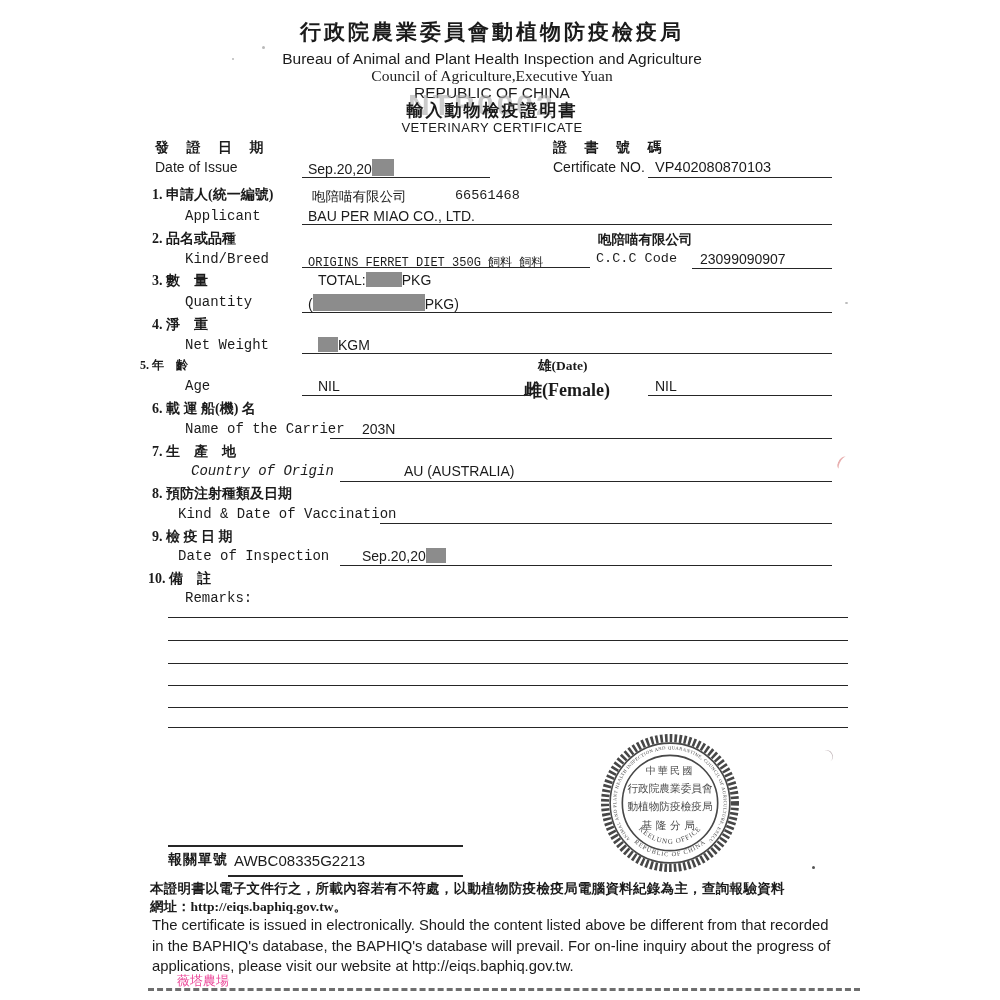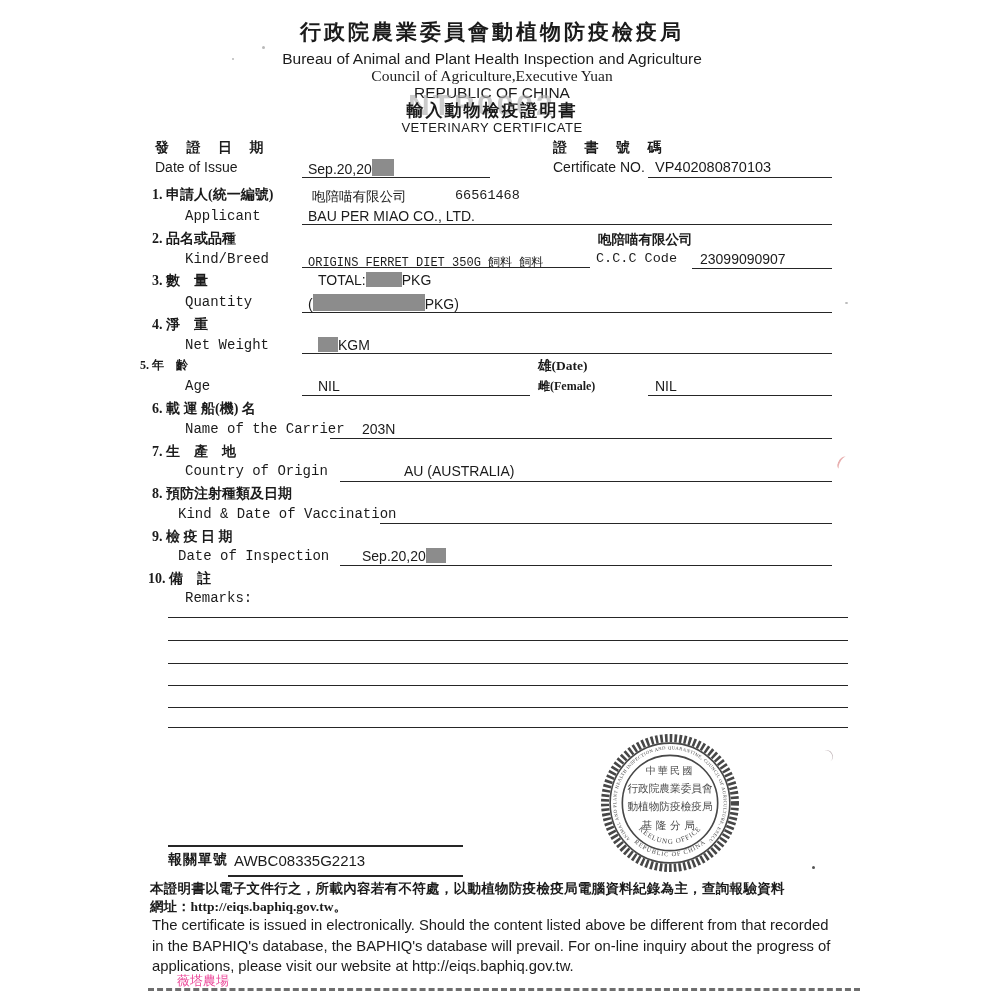--- a/index.html
+++ b/index.html
@@ -68,32 +68,32 @@
 
   <div class="abs zhb" style="top:316px;left:152px;font-size:14px;"><span>4.</span> <span>淨　重</span></div>
   <div class="abs mono" style="top:337px;left:185px;font-size:14px;">Net Weight</div>
   <div class="abs sans" style="top:337px;left:318px;font-size:14px;"><span class="redact" style="width:20px;height:15px;"></span><span>KGM</span></div>
   <div class="rule" style="top:353px;left:302px;width:530px;"></div>
 
   <div class="abs zhb" style="top:357px;left:140px;font-size:12px;"><span>5.</span> <span>年　齡</span></div>
   <div class="abs zhb" style="top:357px;left:538px;font-size:13.5px;">雄(Date)</div>
   <div class="abs mono" style="top:378px;left:185px;font-size:14px;">Age</div>
   <div class="abs sans" style="top:378px;left:318px;font-size:14px;">NIL</div>
-  <div class="abs zhb" style="top:378px;left:538px;font-size:12px;">雌(Female)</div>
+  <div class="abs zhb" style="top:378px;left:524px;font-size:18px;">雌(Female)</div>
   <div class="abs sans" style="top:378px;left:655px;font-size:14px;">NIL</div>
   <div class="rule" style="top:395px;left:302px;width:228px;"></div>
   <div class="rule" style="top:395px;left:648px;width:184px;"></div>
 
   <div class="abs zhb" style="top:400px;left:152px;font-size:14px;"><span>6.</span> <span>載 運 船(機) 名</span></div>
   <div class="abs mono" style="top:421px;left:185px;font-size:14px;">Name of the Carrier</div>
   <div class="abs sans" style="top:421px;left:362px;font-size:14px;">203N</div>
   <div class="rule" style="top:438px;left:330px;width:502px;"></div>
 
   <div class="abs zhb" style="top:443px;left:152px;font-size:14px;"><span>7.</span> <span>生　產　地</span></div>
-  <div class="abs mono" style="top:463px;left:185px;font-size:14px;">Country of Origin</div>
+  <div class="abs mono" style="top:463px;left:191px;font-size:14px;font-style:italic;">Country of Origin</div>
   <div class="abs sans" style="top:463px;left:368px;font-size:14px;margin-left:36px;">AU (AUSTRALIA)</div>
   <div class="rule" style="top:481px;left:340px;width:492px;"></div>
 
   <div class="abs zhb" style="top:485px;left:152px;font-size:14px;"><span>8.</span> <span>預防注射種類及日期</span></div>
   <div class="abs mono" style="top:506px;left:178px;font-size:14px;">Kind &amp; Date of Vaccination</div>
   <div class="rule" style="top:523px;left:380px;width:452px;"></div>
 
   <div class="abs zhb" style="top:528px;left:152px;font-size:14px;"><span>9.</span> <span>檢 疫 日 期</span></div>
   <div class="abs mono" style="top:548px;left:178px;font-size:14px;">Date of Inspection</div>
   <div class="abs sans" style="top:548px;left:362px;font-size:14px;"><span>Sep.20,20</span><span class="redact" style="width:20px;height:15px;"></span></div>

